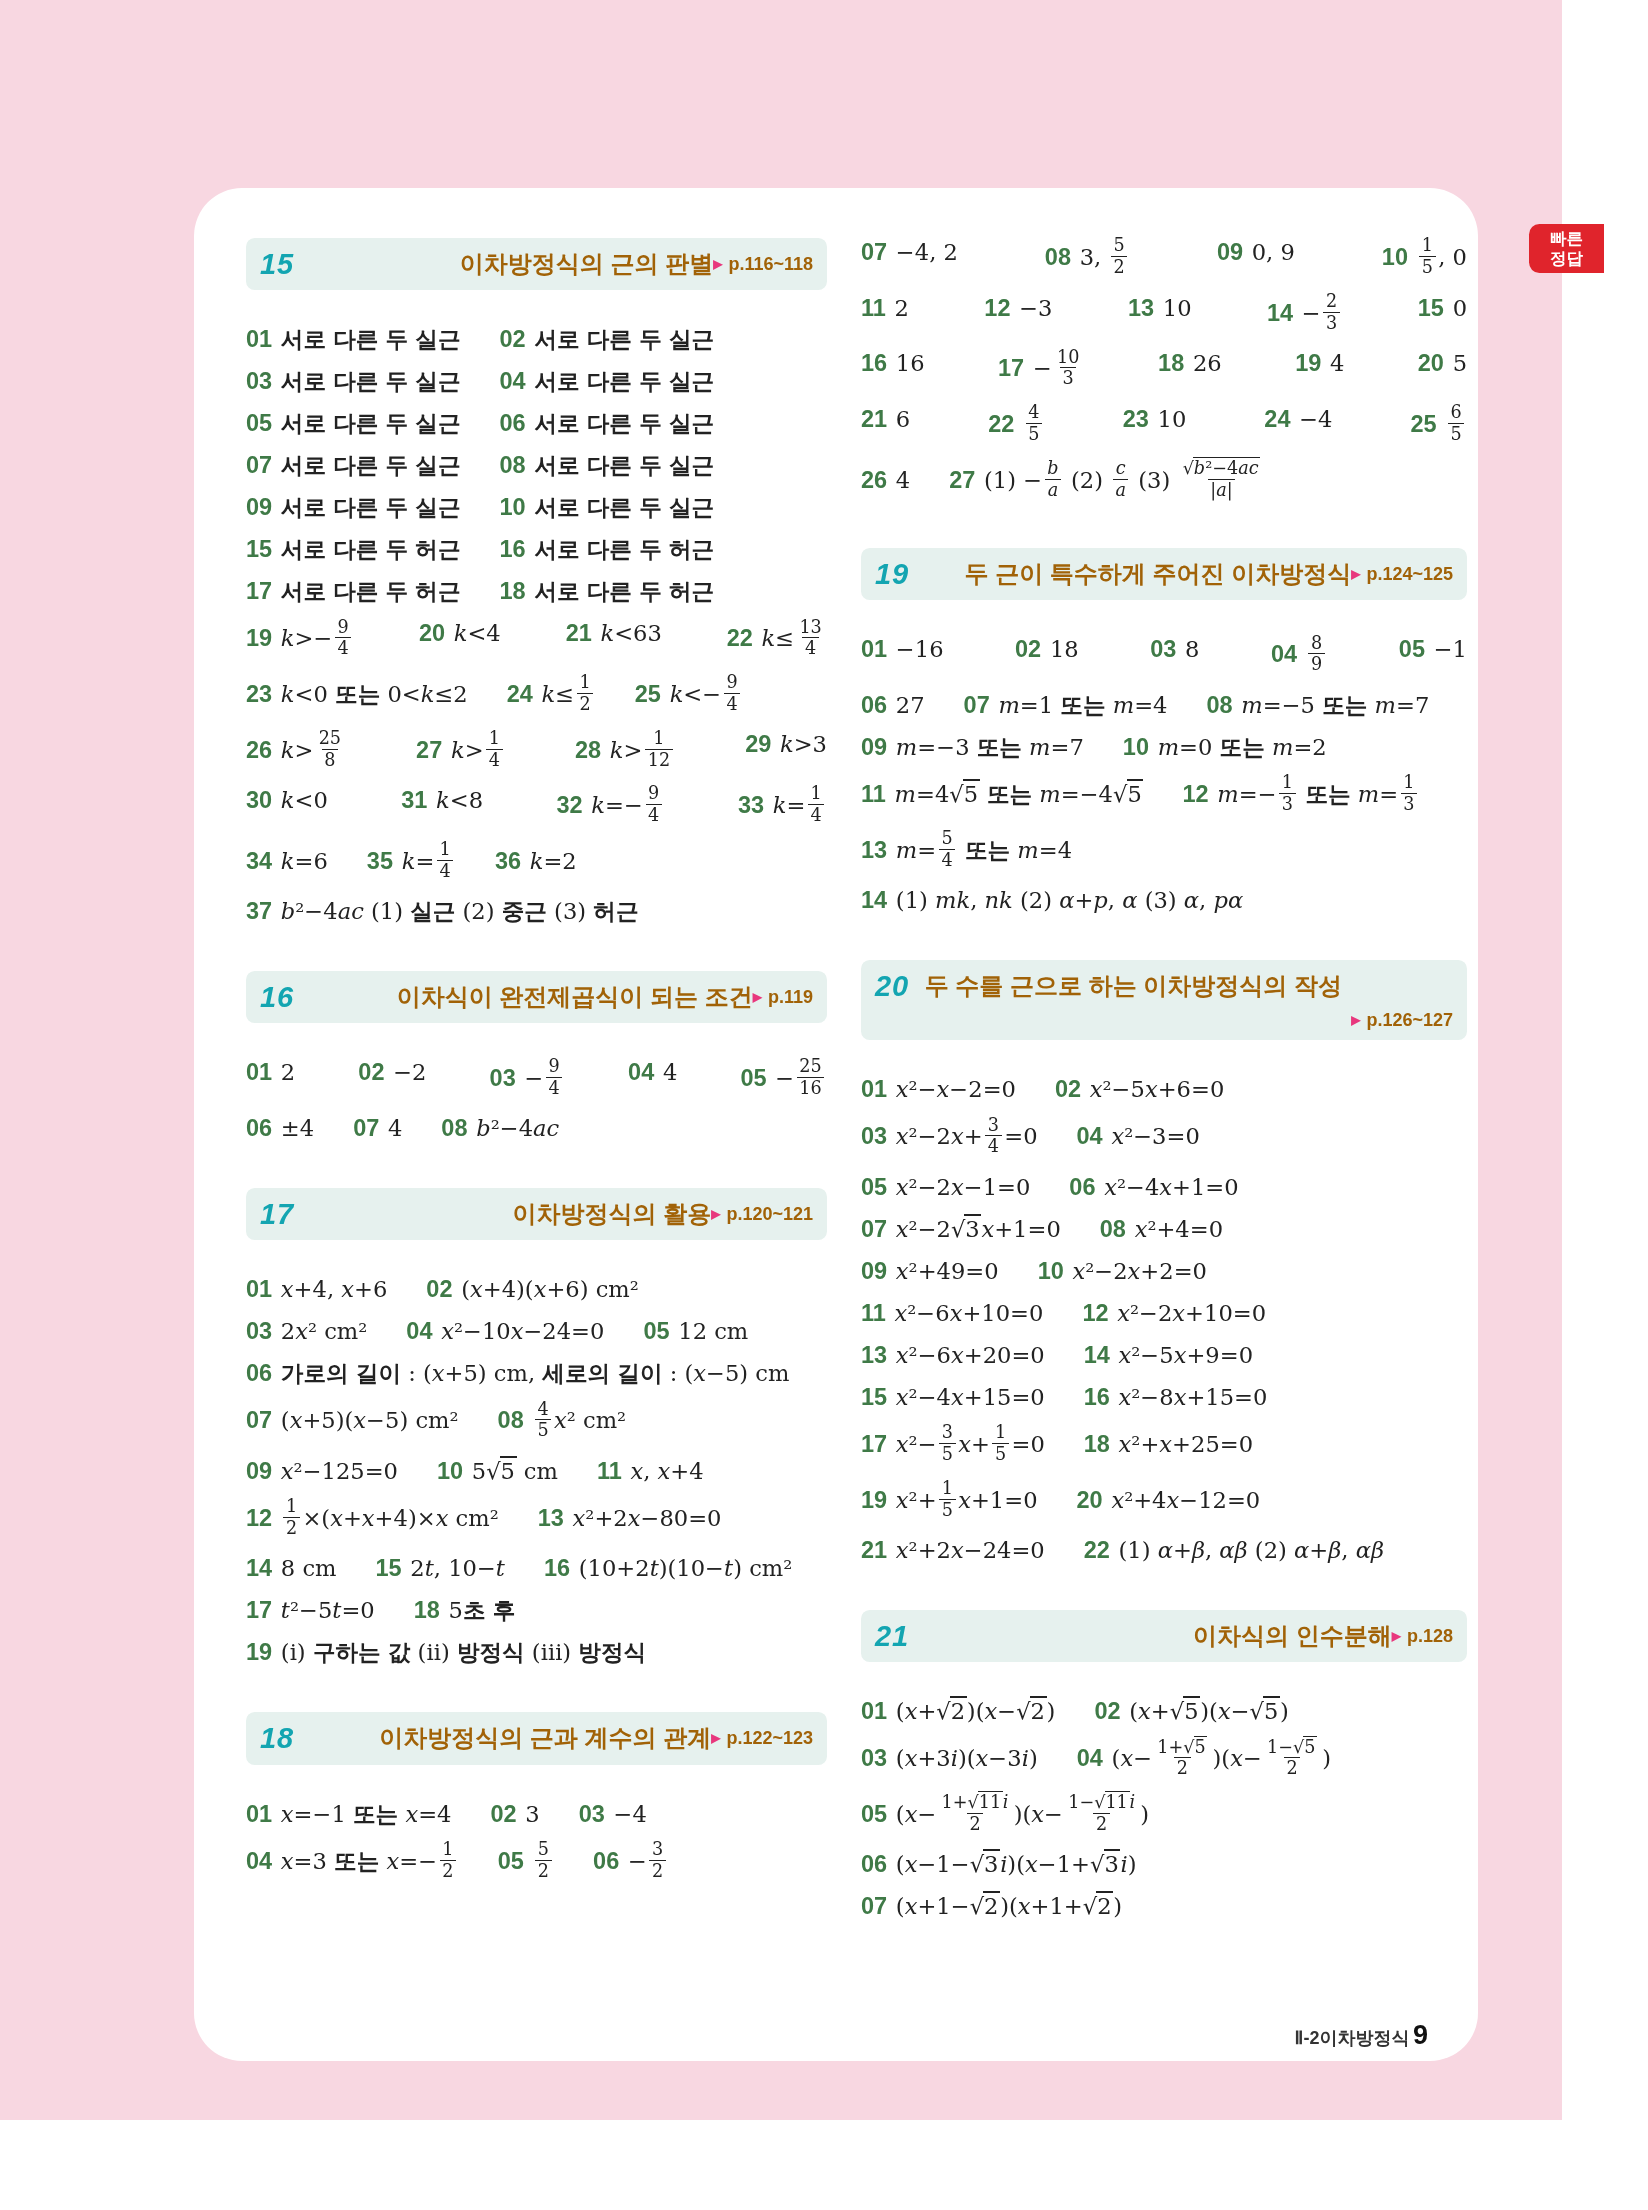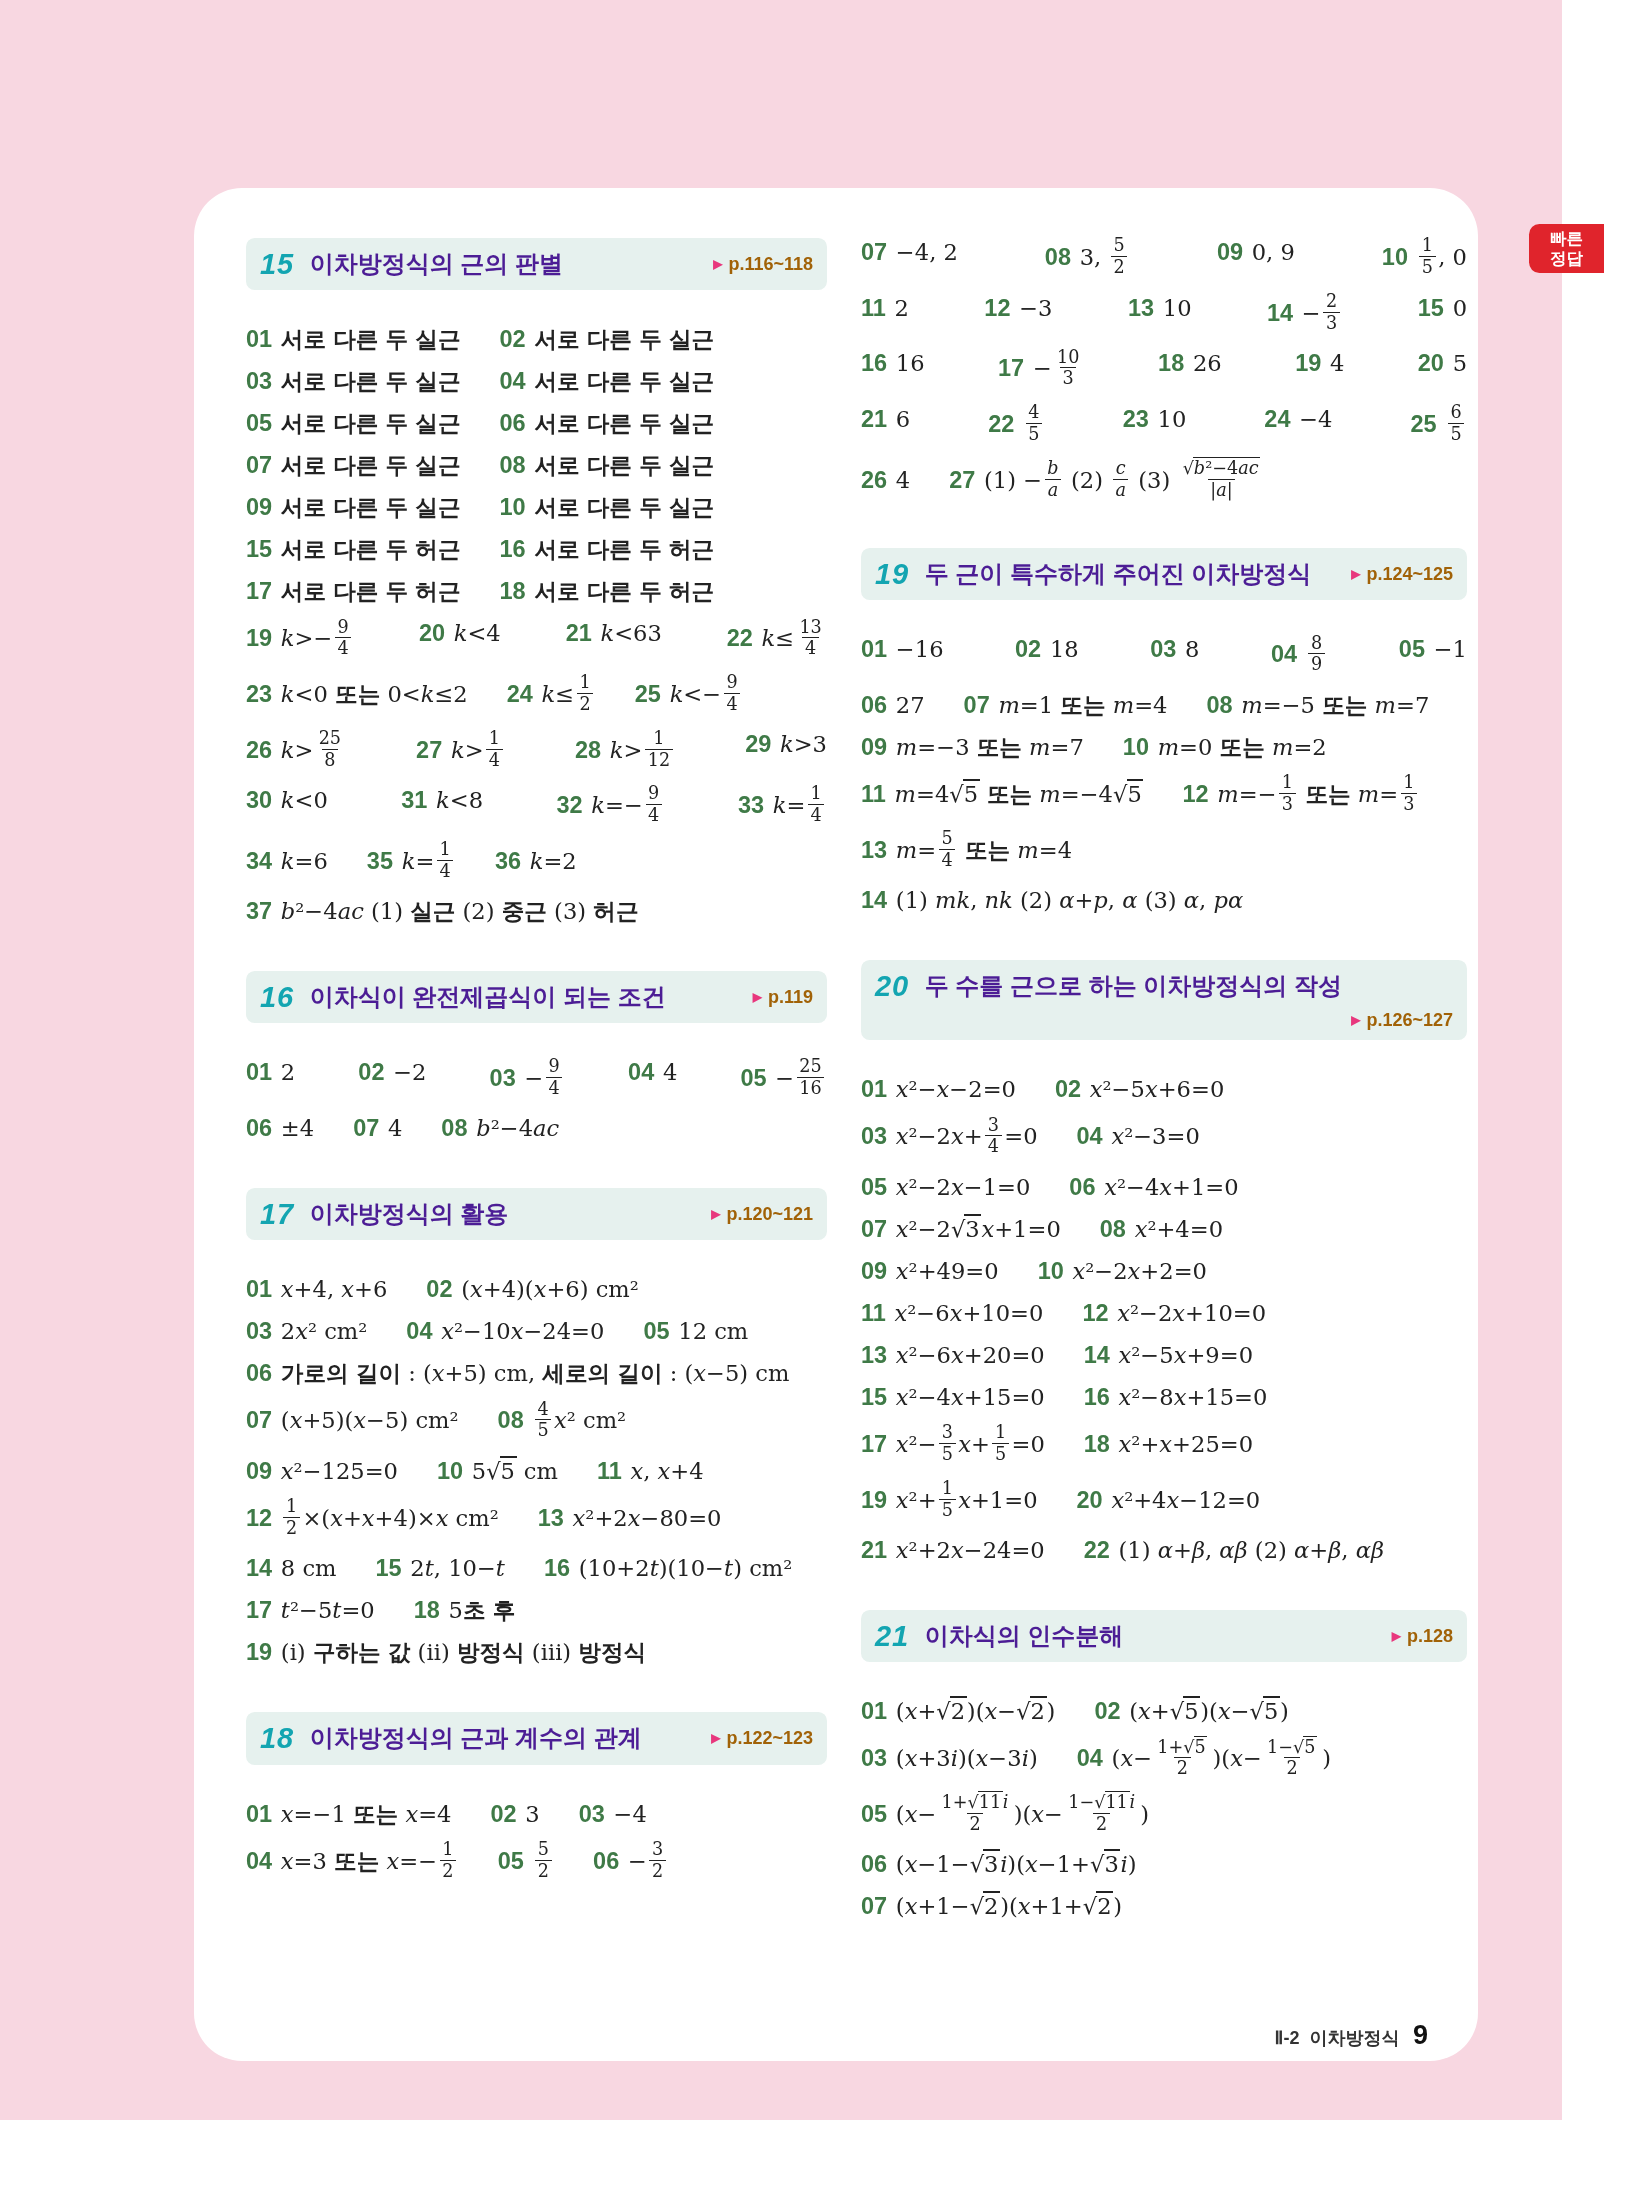--- a/index.html
+++ b/index.html
@@ -14,22 +14,22 @@
         border-radius:48px;margin-top:8px;}
   .col{position:absolute;top:50px;}
   #col-left{left:52px;width:581px;}
   #col-right{left:667px;width:606px;}
 
   .section{margin-bottom:45px;}
   .sec-bar{display:flex;align-items:center;flex-wrap:wrap;background:var(--bar);
            border-radius:8.7px;padding:9.6px 14px;margin-bottom:35px;}
   .sec-num{color:var(--teal);font-weight:800;font-style:italic;font-size:29px;
            margin-right:15.6px;letter-spacing:0.9px;font-family:"Liberation Sans",sans-serif;}
-  .sec-title{font-weight:700;font-size:24px;color:#4c1d95;flex:1;
-             font-family:"Liberation Sans",sans-serif;}
+  .sec-title{font-weight:700;font-size:24px;color:#a16207;flex:1;
+             font-family:"Liberation Sans",sans-serif;text-align:right;}
   .page-ref{font-weight:700;font-size:18px;color:#a16207;white-space:nowrap;}
   .tri::before{content:"▶";color:var(--magenta);font-size:12px;margin-right:6px;
                position:relative;top:-1.7px;}
   .sec-bar.two-line .sec-title{flex:0 1 auto;}
   .sec-bar.two-line .page-ref{width:100%;text-align:right;margin-top:7px;}
 
   .row{margin-bottom:13px;line-height:29px;font-size:22.6px;white-space:nowrap;}
   .row.spread{display:flex;justify-content:space-between;}
   .item{display:inline-block;margin-right:39px;white-space:nowrap;}
   .row.spread .item{margin-right:0;}
@@ -45,21 +45,21 @@
         font-size:0.78em;line-height:1.18;margin:0 2.6px;position:relative;top:-2.6px;}
   .ftop{padding:0 2.6px;}
   .fbot{border-top:0.1em solid currentColor;padding:0 2.6px;}
   .rad{white-space:nowrap;}
   .rbody{border-top:0.09em solid currentColor;padding:0 1.7px 0 0.9px;margin-left:-0.9px;}
 
   .badge{position:absolute;left:1487px;top:224px;width:75px;height:49px;background:var(--red);
          border-radius:10.4px 0 0 10.4px;color:#fff;font-weight:800;font-size:16.5px;line-height:1.2;
          display:flex;flex-direction:column;align-items:center;justify-content:center;
          font-family:"Liberation Sans",sans-serif;margin-left:42px;}
-  .footer{position:absolute;right:50px;bottom:10.4px;display:flex;align-items:baseline;gap:10px;
+  .footer{position:absolute;right:50px;bottom:10.4px;display:flex;align-items:baseline;gap:0;
           color:#333;font-weight:700;font-size:18px;font-family:"Liberation Sans",sans-serif;}
   .footer .pg{font-size:27px;color:#111;font-weight:800;margin-left:3.5px;}
 </style>
 </head>
 <body>
 
 <div class="canvas">
   <div class="page">
     <div class="card">
       <div id="col-left" class="col">

